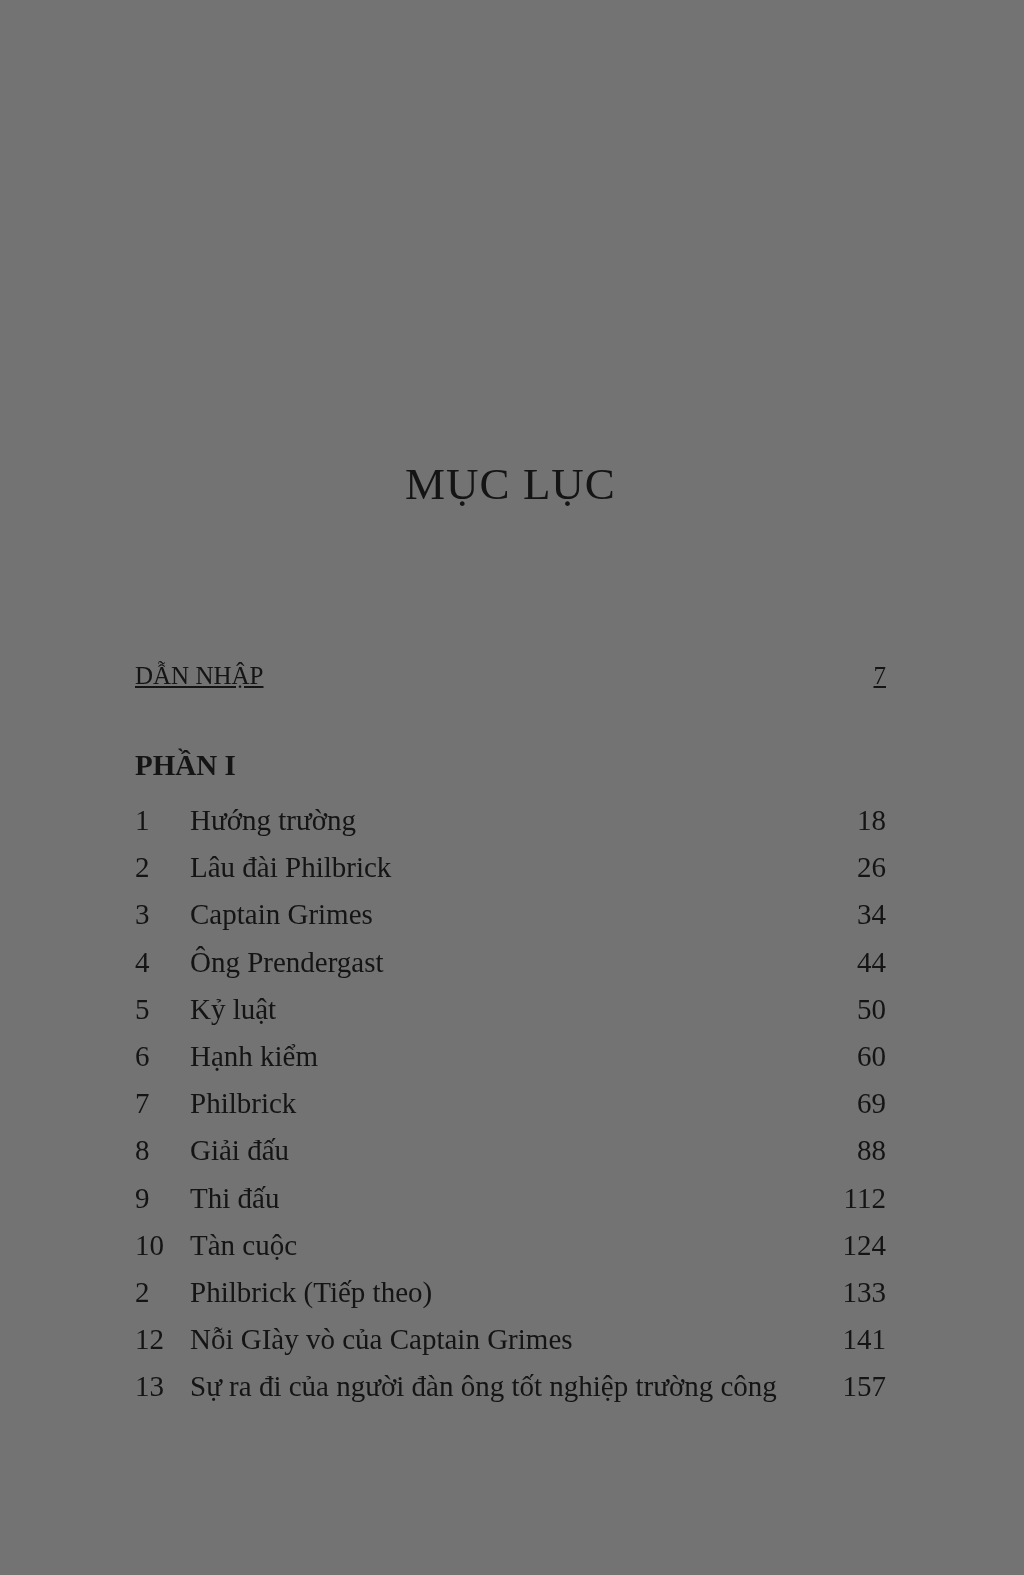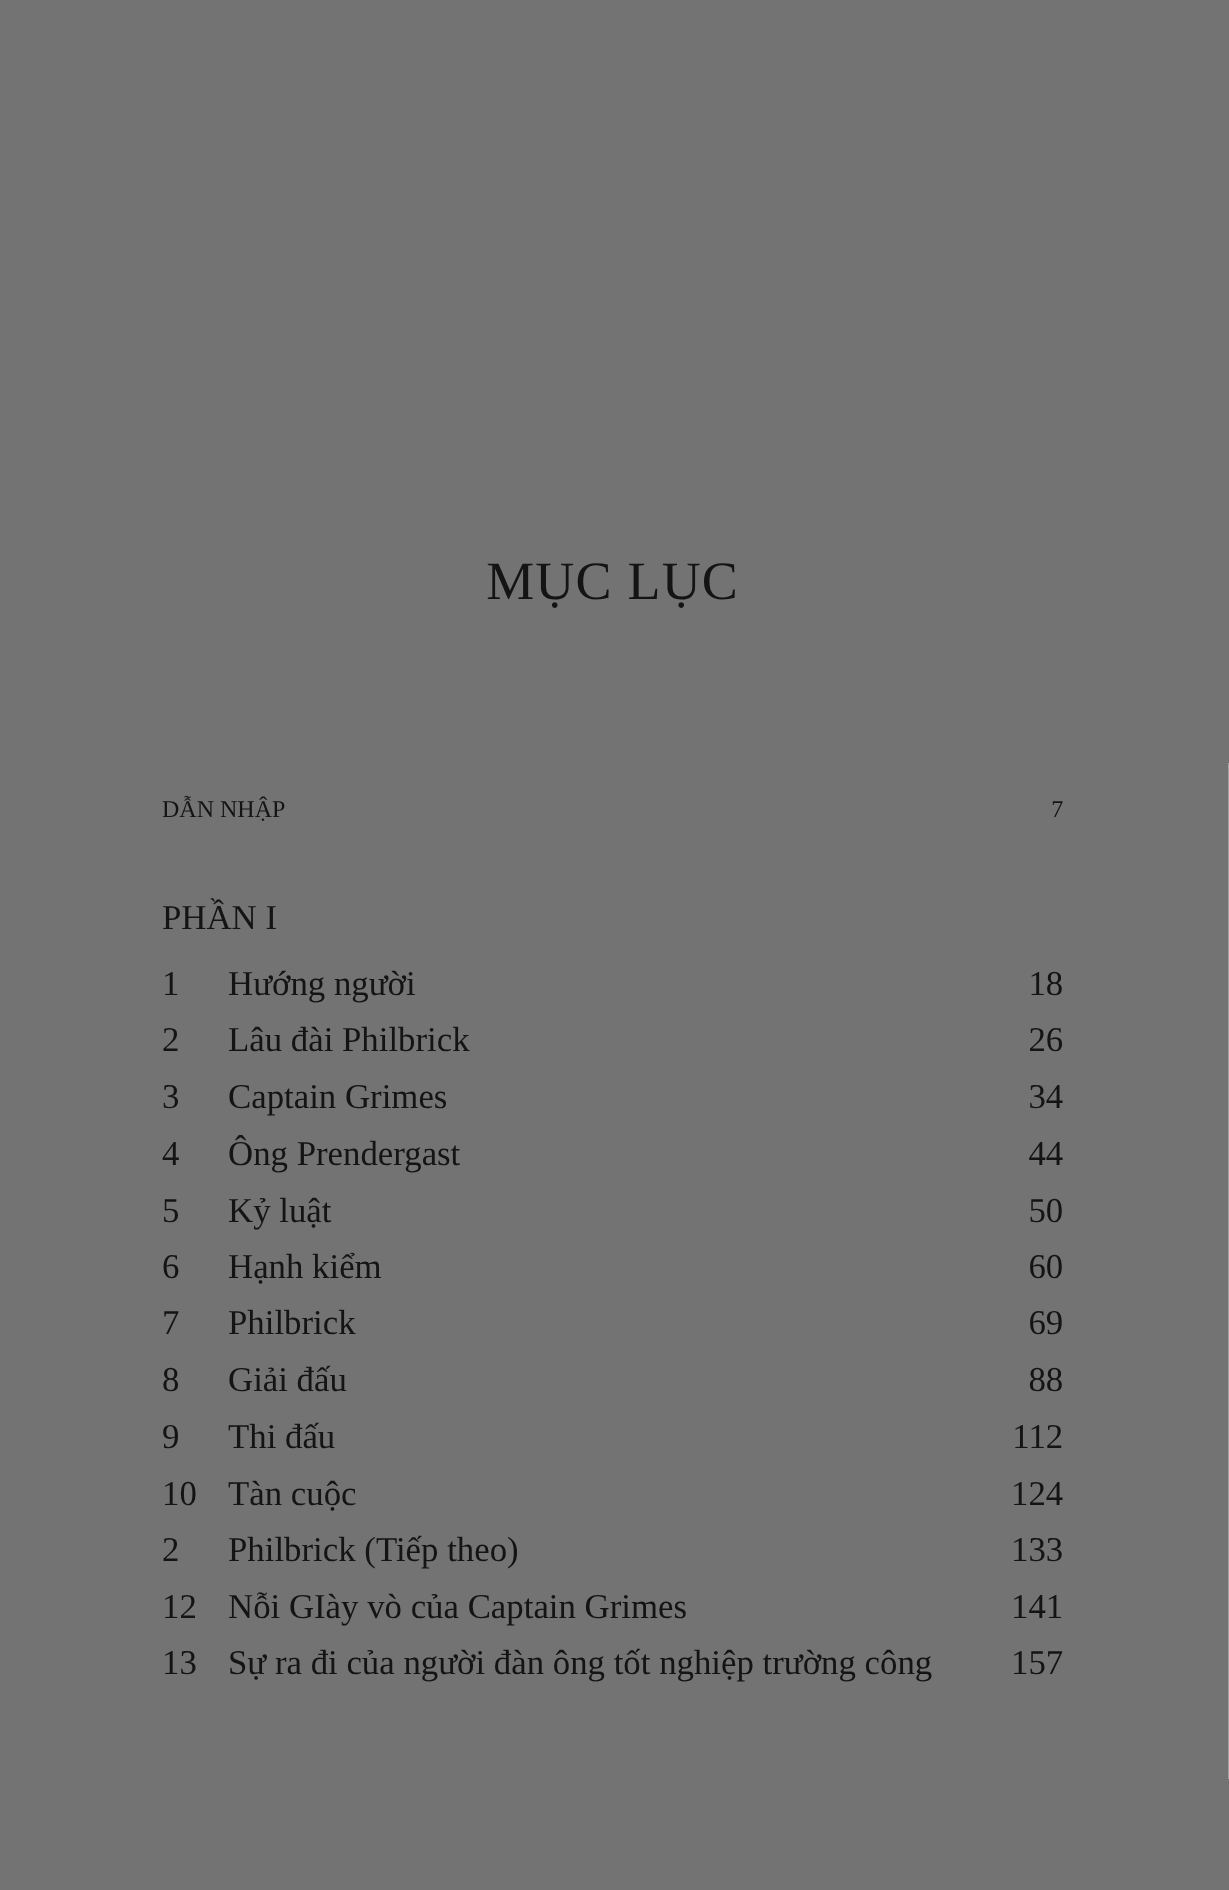--- a/index.html
+++ b/index.html
@@ -35,30 +35,32 @@
     white-space: nowrap;
   }
   .intro-row {
     position: absolute;
     top: 659px;
     left: 0;
     width: 100%;
     display: flex;
     justify-content: space-between;
     align-items: baseline;
-    font-size: 20px;
+    font-size: 25px;
     line-height: 33px;
+    text-decoration: underline;
   }
   .part-heading {
     position: absolute;
     top: 749px;
     left: 0;
     width: 100%;
     font-size: 29px;
     line-height: 33px;
+    font-weight: bold;
   }
   .chapter-list {
     position: absolute;
     top: 797px;
     left: 0;
     width: 100%;
   }
   .chapter-row {
     display: flex;
     align-items: baseline;
@@ -93,21 +95,21 @@
     <div class="intro-row">
       <span>DẪN NHẬP</span>
       <span>7</span>
     </div>
 
     <div class="part-heading">PHẦN I</div>
 
     <div class="chapter-list">
       <div class="chapter-row">
         <span class="chapter-num">1</span>
-        <span class="chapter-title">Hướng người</span>
+        <span class="chapter-title">Hướng trường</span>
         <span class="chapter-page">18</span>
       </div>
       <div class="chapter-row">
         <span class="chapter-num">2</span>
         <span class="chapter-title">Lâu đài Philbrick</span>
         <span class="chapter-page">26</span>
       </div>
       <div class="chapter-row">
         <span class="chapter-num">3</span>
         <span class="chapter-title">Captain Grimes</span>

